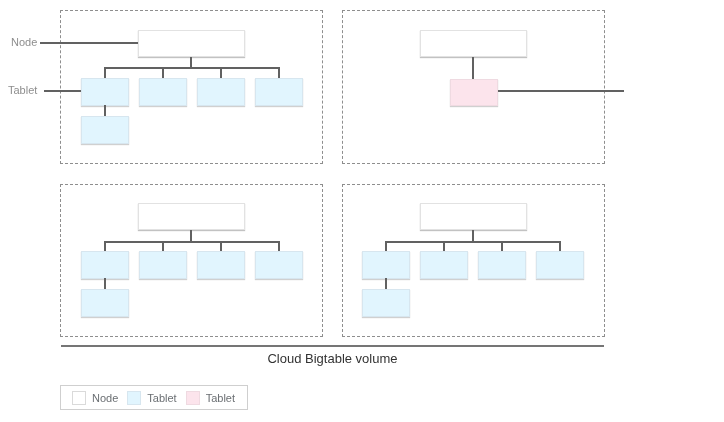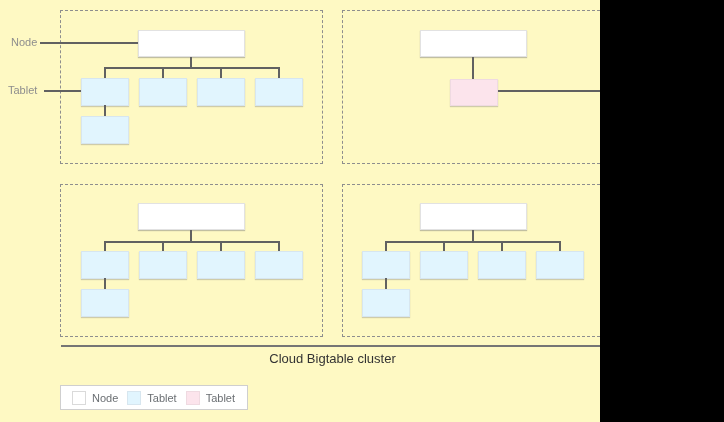--- a/index.html
+++ b/index.html
@@ -1,22 +1,22 @@
 <!DOCTYPE html>
 <html><head>
 <meta charset="utf-8">
 <style>
   * { margin: 0; padding: 0; box-sizing: border-box; }
   html, body { background: #000; }
   body { font-family: "Liberation Sans", sans-serif; }
   .canvas {
     position: relative;
-    width: 600px;
+    width: 724px;
     height: 422px;
-    background: #fef9c3;
+    background: #ffffff;
     overflow: hidden;
   }
   
   .quadrant {
     position: absolute;
     border: 1px dashed #8E8E8E;
     width: 263px;
     height: 154px;
   }
   .q-tl { left: 60px;  top: 10px;  }
@@ -159,21 +159,21 @@
 
   <div class="pointer-label" style="left:11px; top:36px;">Node</div>
   <div class="pointer-line" style="left:40px; top:42px; width:98px;"></div>
 
   <div class="pointer-label" style="left:8px; top:84px;">Tablet</div>
   <div class="pointer-line" style="left:44px; top:90px; width:37px;"></div>
 
   <div class="pointer-line" style="left:498px; top:90px; width:126px;"></div>
 
   <div class="cluster-rule"></div>
-  <div class="cluster-title">Cloud Bigtable cluster</div>
+  <div class="cluster-title">Cloud Bigtable volume</div>
 
   <div class="legend">
     <div class="legend-item">
       <span class="swatch sw-node"></span>
       <span class="legend-label">Node</span>
     </div>
     <div class="legend-item">
       <span class="swatch sw-tablet"></span>
       <span class="legend-label">Tablet</span>
     </div>

